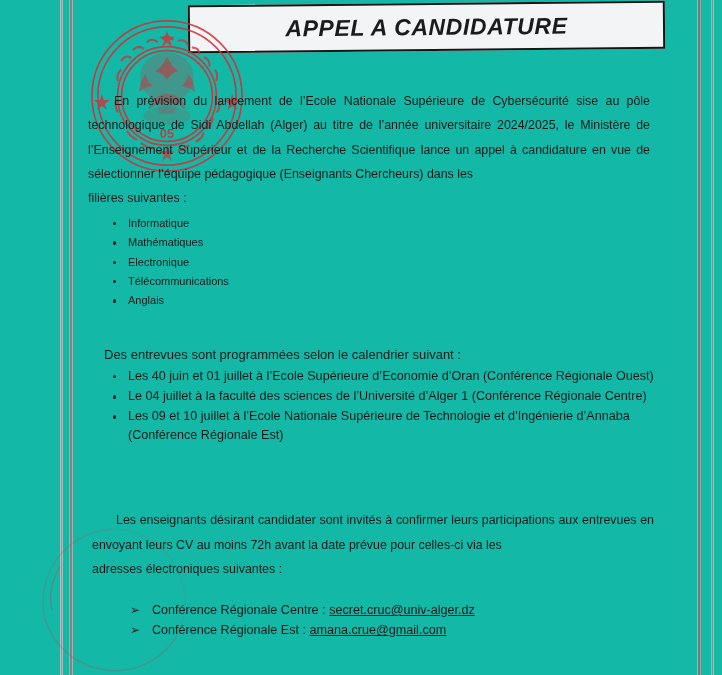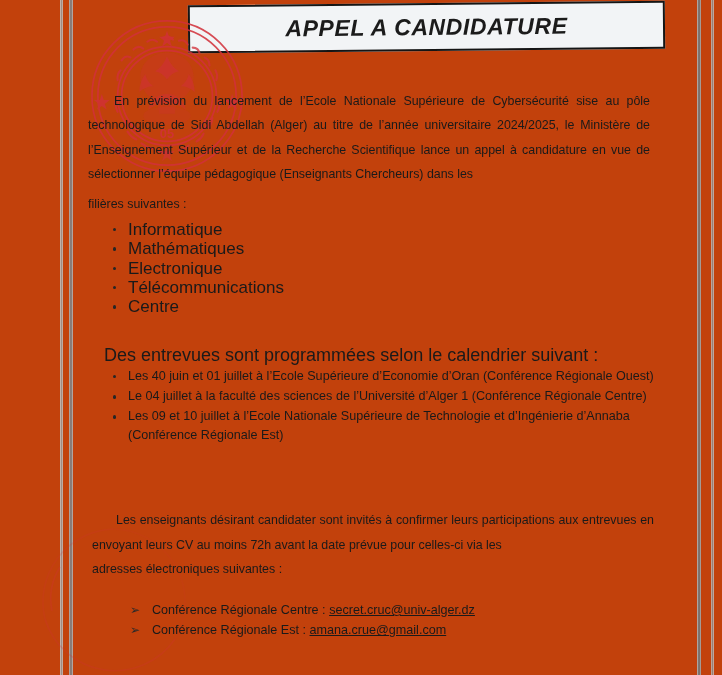--- a/index.html
+++ b/index.html
@@ -7,21 +7,21 @@
     padding: 0;
     background: #ffffff;
   }
   body {
     font-family: "Liberation Sans", sans-serif;
   }
   #page {
     position: relative;
     width: 722px;
     height: 675px;
-    background: #c2410c;
+    background: #14b8a6;
     overflow: hidden;
   }
 
   
   .edge {
     position: absolute;
     top: 0;
     height: 100%;
     pointer-events: none;
   }
@@ -110,21 +110,20 @@
   #intro-para {
     left: 88px;
     top: 89px;
     width: 562px;
     text-align: justify;
     text-indent: 26px;
   }
   #intro-para .lastline {
     display: block;
     text-indent: 0;
-    margin-top: 6px;
   }
 
   
   ul.disc {
     margin: 0;
     padding: 0;
     list-style: none;
   }
   ul.disc > li {
     position: relative;
@@ -137,31 +136,31 @@
     left: 13px;
     top: 8px;
     width: 3.4px;
     height: 3.4px;
     background: #262626;
     border-radius: 50%;
   }
 
   #fields-list {
     left: 100px;
-    top: 220px;
+    top: 214px;
     width: 330px;
-    font-size: 17px;
+    font-size: 11px;
   }
   #fields-list > li { line-height: 19.3px; }
 
   #schedule-lead {
     left: 104px;
     top: 343px;
     width: 560px;
-    font-size: 18px;
+    font-size: 13px;
   }
   #schedule-list {
     left: 100px;
     top: 367px;
     width: 566px;
     font-size: 12.6px;
   }
   #schedule-list > li {
     line-height: 18.2px;
     margin-bottom: 2px;
@@ -280,21 +279,21 @@
   <div class="body-text" id="intro-para">
     <span>En prévision du lancement de l’Ecole Nationale Supérieure de Cybersécurité sise au pôle technologique de Sidi Abdellah (Alger) au titre de l’année universitaire 2024/2025, le Ministère de l’Enseignement Supérieur et de la Recherche Scientifique lance un appel à candidature en vue de sélectionner l’équipe pédagogique (Enseignants Chercheurs) dans les</span>
     <span class="lastline">filières suivantes :</span>
   </div>
 
   <ul class="body-text disc" id="fields-list">
     <li>Informatique</li>
     <li>Mathématiques</li>
     <li>Electronique</li>
     <li>Télécommunications</li>
-    <li>Centre</li>
+    <li>Anglais</li>
   </ul>
 
   <div class="body-text" id="schedule-lead">Des entrevues sont programmées selon le calendrier suivant :</div>
   <ul class="body-text disc" id="schedule-list">
     <li>Les 40 juin et 01 juillet à l’Ecole Supérieure d’Economie d’Oran (Conférence Régionale Ouest)</li>
     <li>Le 04 juillet à la faculté des sciences de l’Université d’Alger 1 (Conférence Régionale Centre)</li>
     <li>Les 09 et 10 juillet à l’Ecole Nationale Supérieure de Technologie et d’Ingénierie d’Annaba (Conférence Régionale Est)</li>
   </ul>
 
   <div class="body-text" id="closing-para">

